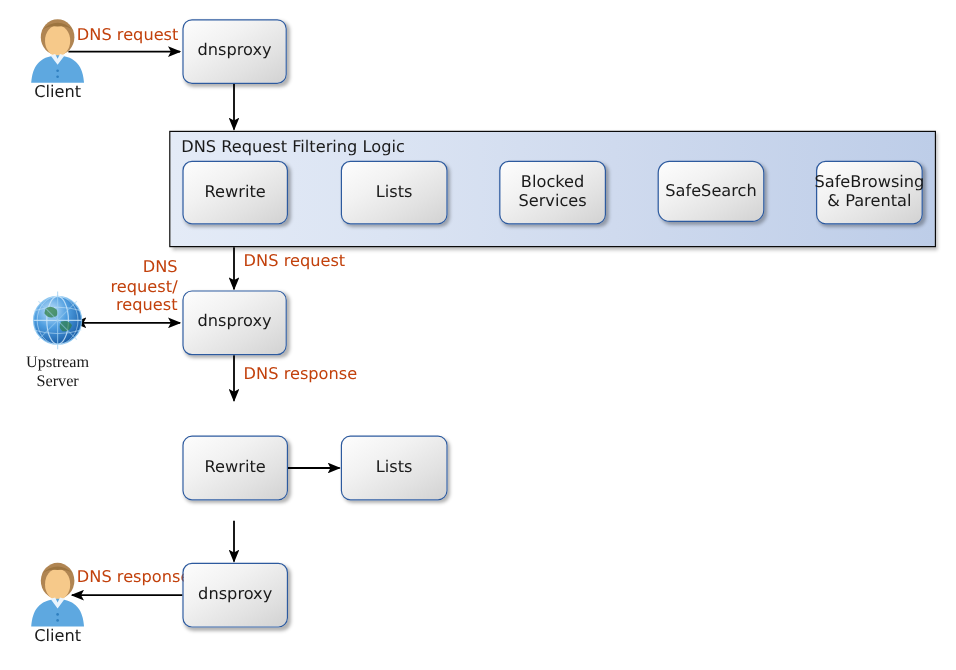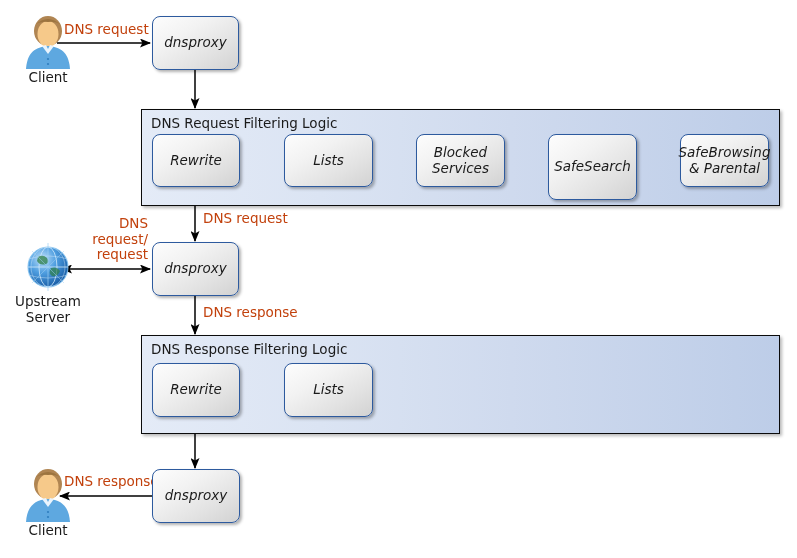--- a/index.html
+++ b/index.html
@@ -27,21 +27,20 @@
     box-shadow: 2px 2px 3px rgba(0,0,0,0.30);
     display: flex;
     align-items: center;
     justify-content: center;
     text-align: center;
     color: #1a1a1a;
     font-size: 13.5px;
     line-height: 1.15;
     box-sizing: border-box;
     padding: 2px 0;
-    font-style: italic;
   }
   .node span { display: block; }
 
   
   .group {
     position: absolute;
     border: 1.4px solid #0b0b0b;
     background: linear-gradient(to right, #e4ebf7 0%, #dbe4f3 28%, #cfdaee 58%, #bdcde8 100%);
     box-shadow: 2px 2px 3px rgba(0,0,0,0.28);
     box-sizing: border-box;
@@ -152,21 +151,21 @@
     <span>Lists</span>
   </div>
 
   <div class="node" style="left:416px; top:134px; width:89px; height:53px;">
     <div>
       <span>Blocked</span>
       <span>Services</span>
     </div>
   </div>
 
-  <div class="node" style="left:548px; top:134px; width:89px; height:66px;">
+  <div class="node" style="left:548px; top:134px; width:89px; height:51px;border-radius:10px;">
     <span>SafeSearch</span>
   </div>
 
   <div class="node" style="left:680px; top:134px; width:89px; height:53px;">
     <div>
       <span>SafeBrowsing</span>
       <span>&amp; Parental</span>
     </div>
   </div>
 
@@ -184,40 +183,37 @@
     <ellipse cx="24" cy="26" rx="17" ry="20" fill="none" stroke="#cfe9fb" stroke-width="0.8" opacity="0.55"></ellipse>
     <line x1="4" y1="26" x2="44" y2="26" stroke="#cfe9fb" stroke-width="1" opacity="0.8"></line>
     <path d="M4 18 Q24 12 44 18" stroke="#cfe9fb" stroke-width="0.8" fill="none" opacity="0.55"></path>
     <path d="M4 34 Q24 40 44 34" stroke="#cfe9fb" stroke-width="0.8" fill="none" opacity="0.55"></path>
     <path d="M14 16 q5 -3 9 1 q3 4 -1 6 q-6 2 -9 -3 z" fill="#2f7f46" opacity="0.75"></path>
     <path d="M27 27 q6 -2 9 3 q-2 6 -8 5 q-4 -3 -1 -8 z" fill="#2f7f46" opacity="0.7"></path>
     <line x1="24" y1="2" x2="24" y2="50" stroke="#9fd0f2" stroke-width="1" opacity="0.7"></line>
     <line x1="8" y1="10" x2="40" y2="42" stroke="#9fd0f2" stroke-width="0.9" opacity="0.55"></line>
     <line x1="40" y1="10" x2="8" y2="42" stroke="#9fd0f2" stroke-width="0.9" opacity="0.55"></line>
   </svg>
-  <div class="caption" style="left:4px; top:294px; width:88px;">
+  <div class="caption" style="left:4px; top:294px; width:88px;font-family:Liberation Serif, serif;">
     <div>Upstream</div>
     <div>Server</div>
   </div>
 
   <div class="elabel center" style="left:66px; top:216px; width:82px;">
     <div>DNS</div>
     <div>request/</div>
     <div>request</div>
   </div>
 
   <div class="node" style="left:152px; top:242px; width:87px; height:54px;">
     <span>dnsproxy</span>
   </div>
 
   <div class="elabel" style="left:203px; top:305px;">DNS response</div>
 
-  <div class="group" style="left:141px; top:335px; width:639px; height:99px;">
-    <div class="group-title">DNS Response Filtering Logic</div>
-  </div>
 
   <div class="node" style="left:152px; top:363px; width:88px; height:54px;">
     <span>Rewrite</span>
   </div>
 
   <div class="node" style="left:284px; top:363px; width:89px; height:54px;">
     <span>Lists</span>
   </div>
 
   <svg class="icon-svg" style="left:22px; top:465px;" width="52" height="58" viewBox="0 0 52 58">

